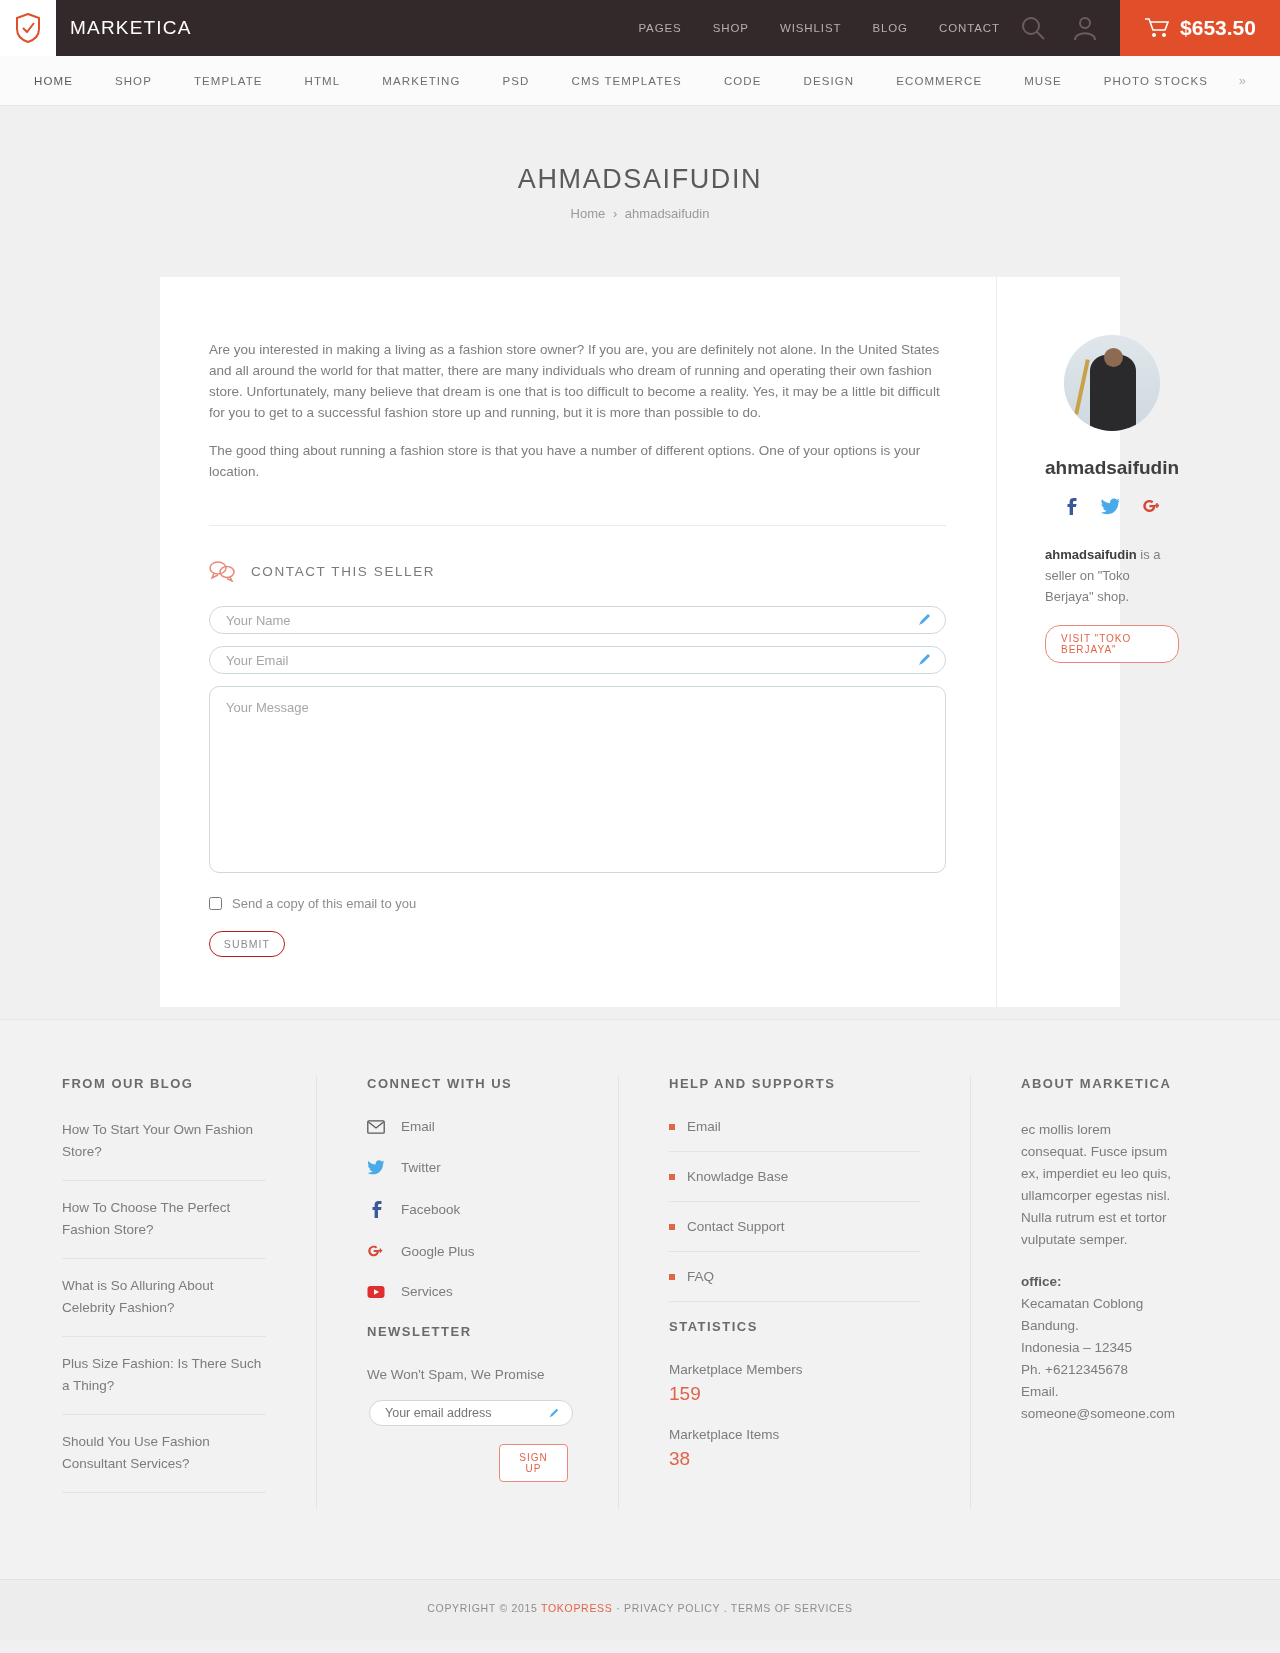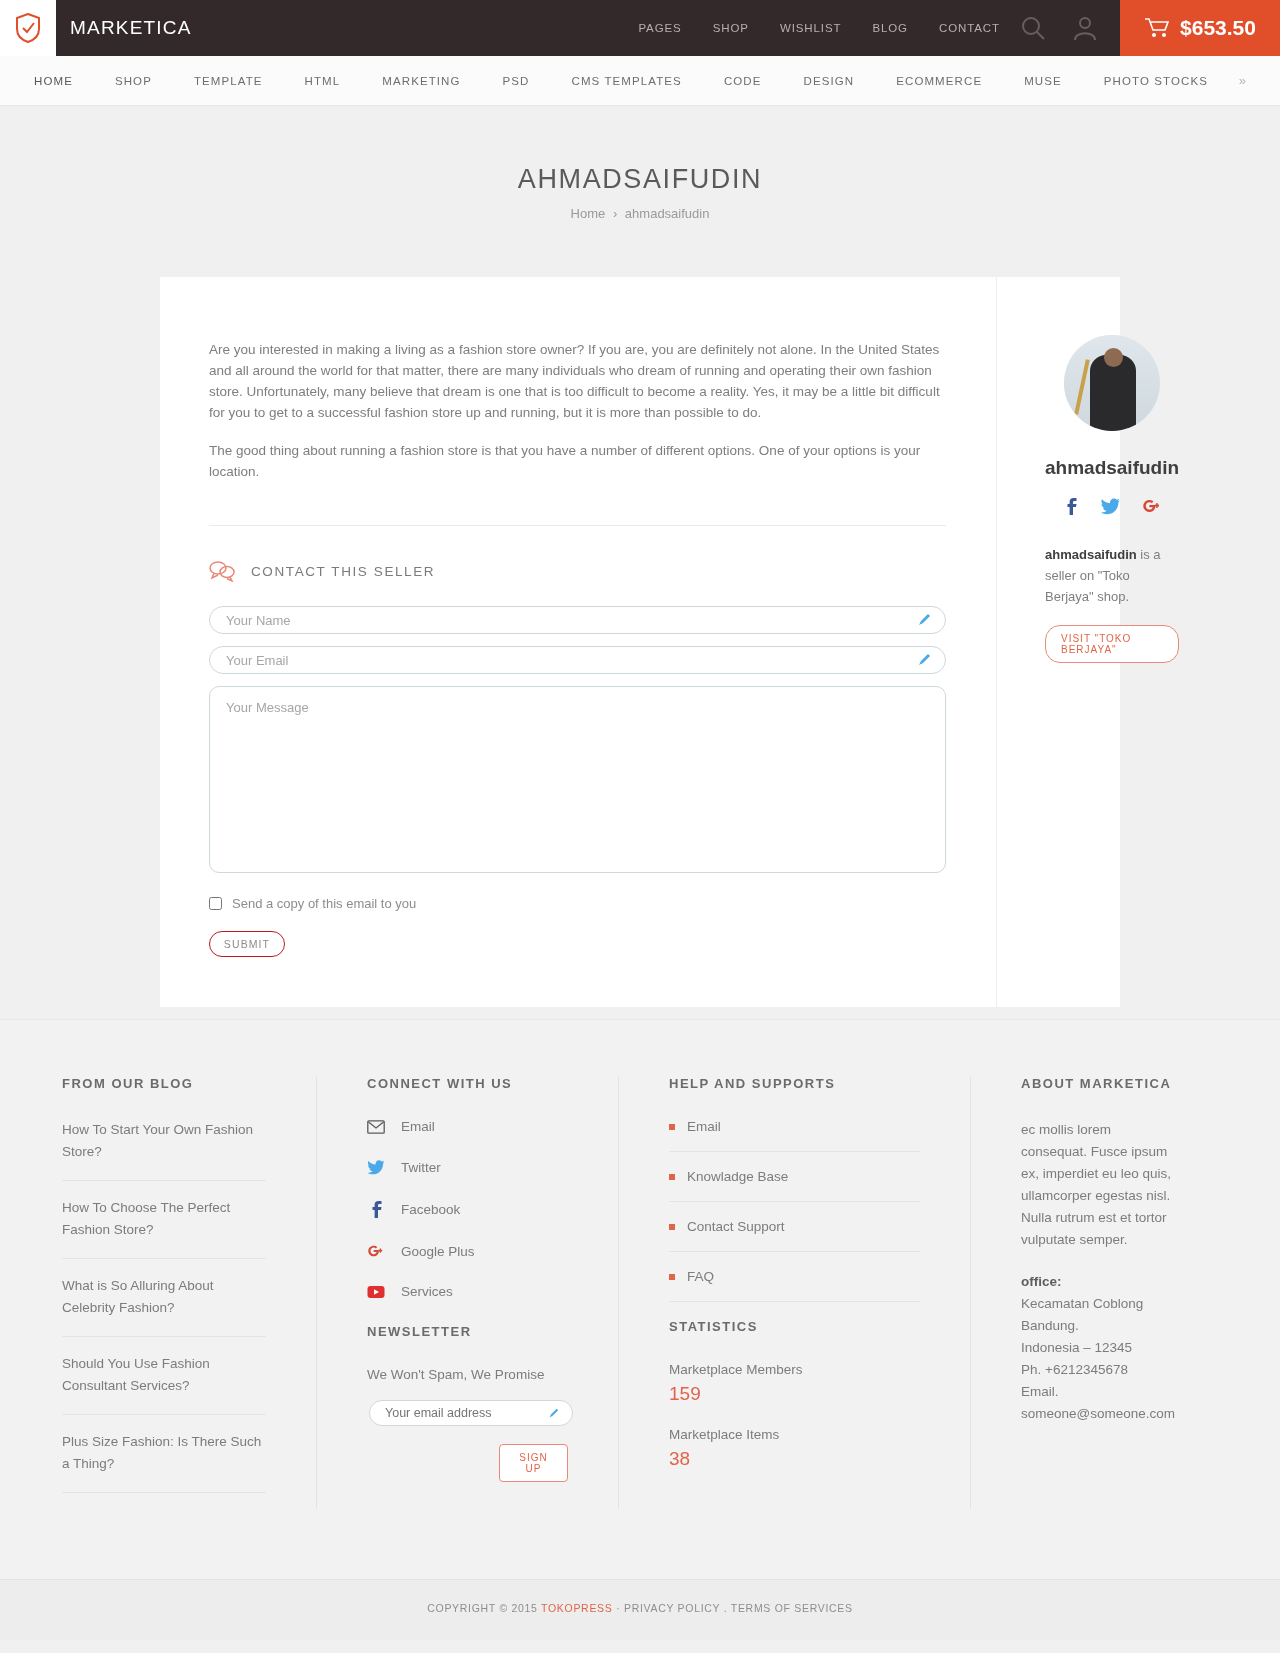--- a/index.html
+++ b/index.html
@@ -493,22 +493,22 @@
   </div>
 </div>
 
 <div class="footer">
   <div class="fcol c1">
     <h4>FROM OUR BLOG</h4>
     <div class="blog-list">
       <a href="#">How To Start Your Own Fashion Store?</a>
       <a href="#">How To Choose The Perfect Fashion Store?</a>
       <a href="#">What is So Alluring About Celebrity Fashion?</a>
+      <a href="#">Plus Size Fashion: Is There Such a Thing?</a>
       <a href="#">Should You Use Fashion Consultant Services?</a>
-      <a href="#">Plus Size Fashion: Is There Such a Thing?</a>
     </div>
   </div>
 
   <div class="fcol c2">
     <h4>CONNECT WITH US</h4>
 
     <div class="connect-item">
       <svg width="18" height="14" viewBox="0 0 18 14">
         <rect x="0.8" y="0.8" width="16.4" height="12.4" rx="1" fill="none" stroke="#5a5a5a" stroke-width="1.3"></rect>
         <path d="M1.5 2 L9 8 L16.5 2" fill="none" stroke="#5a5a5a" stroke-width="1.3"></path>

